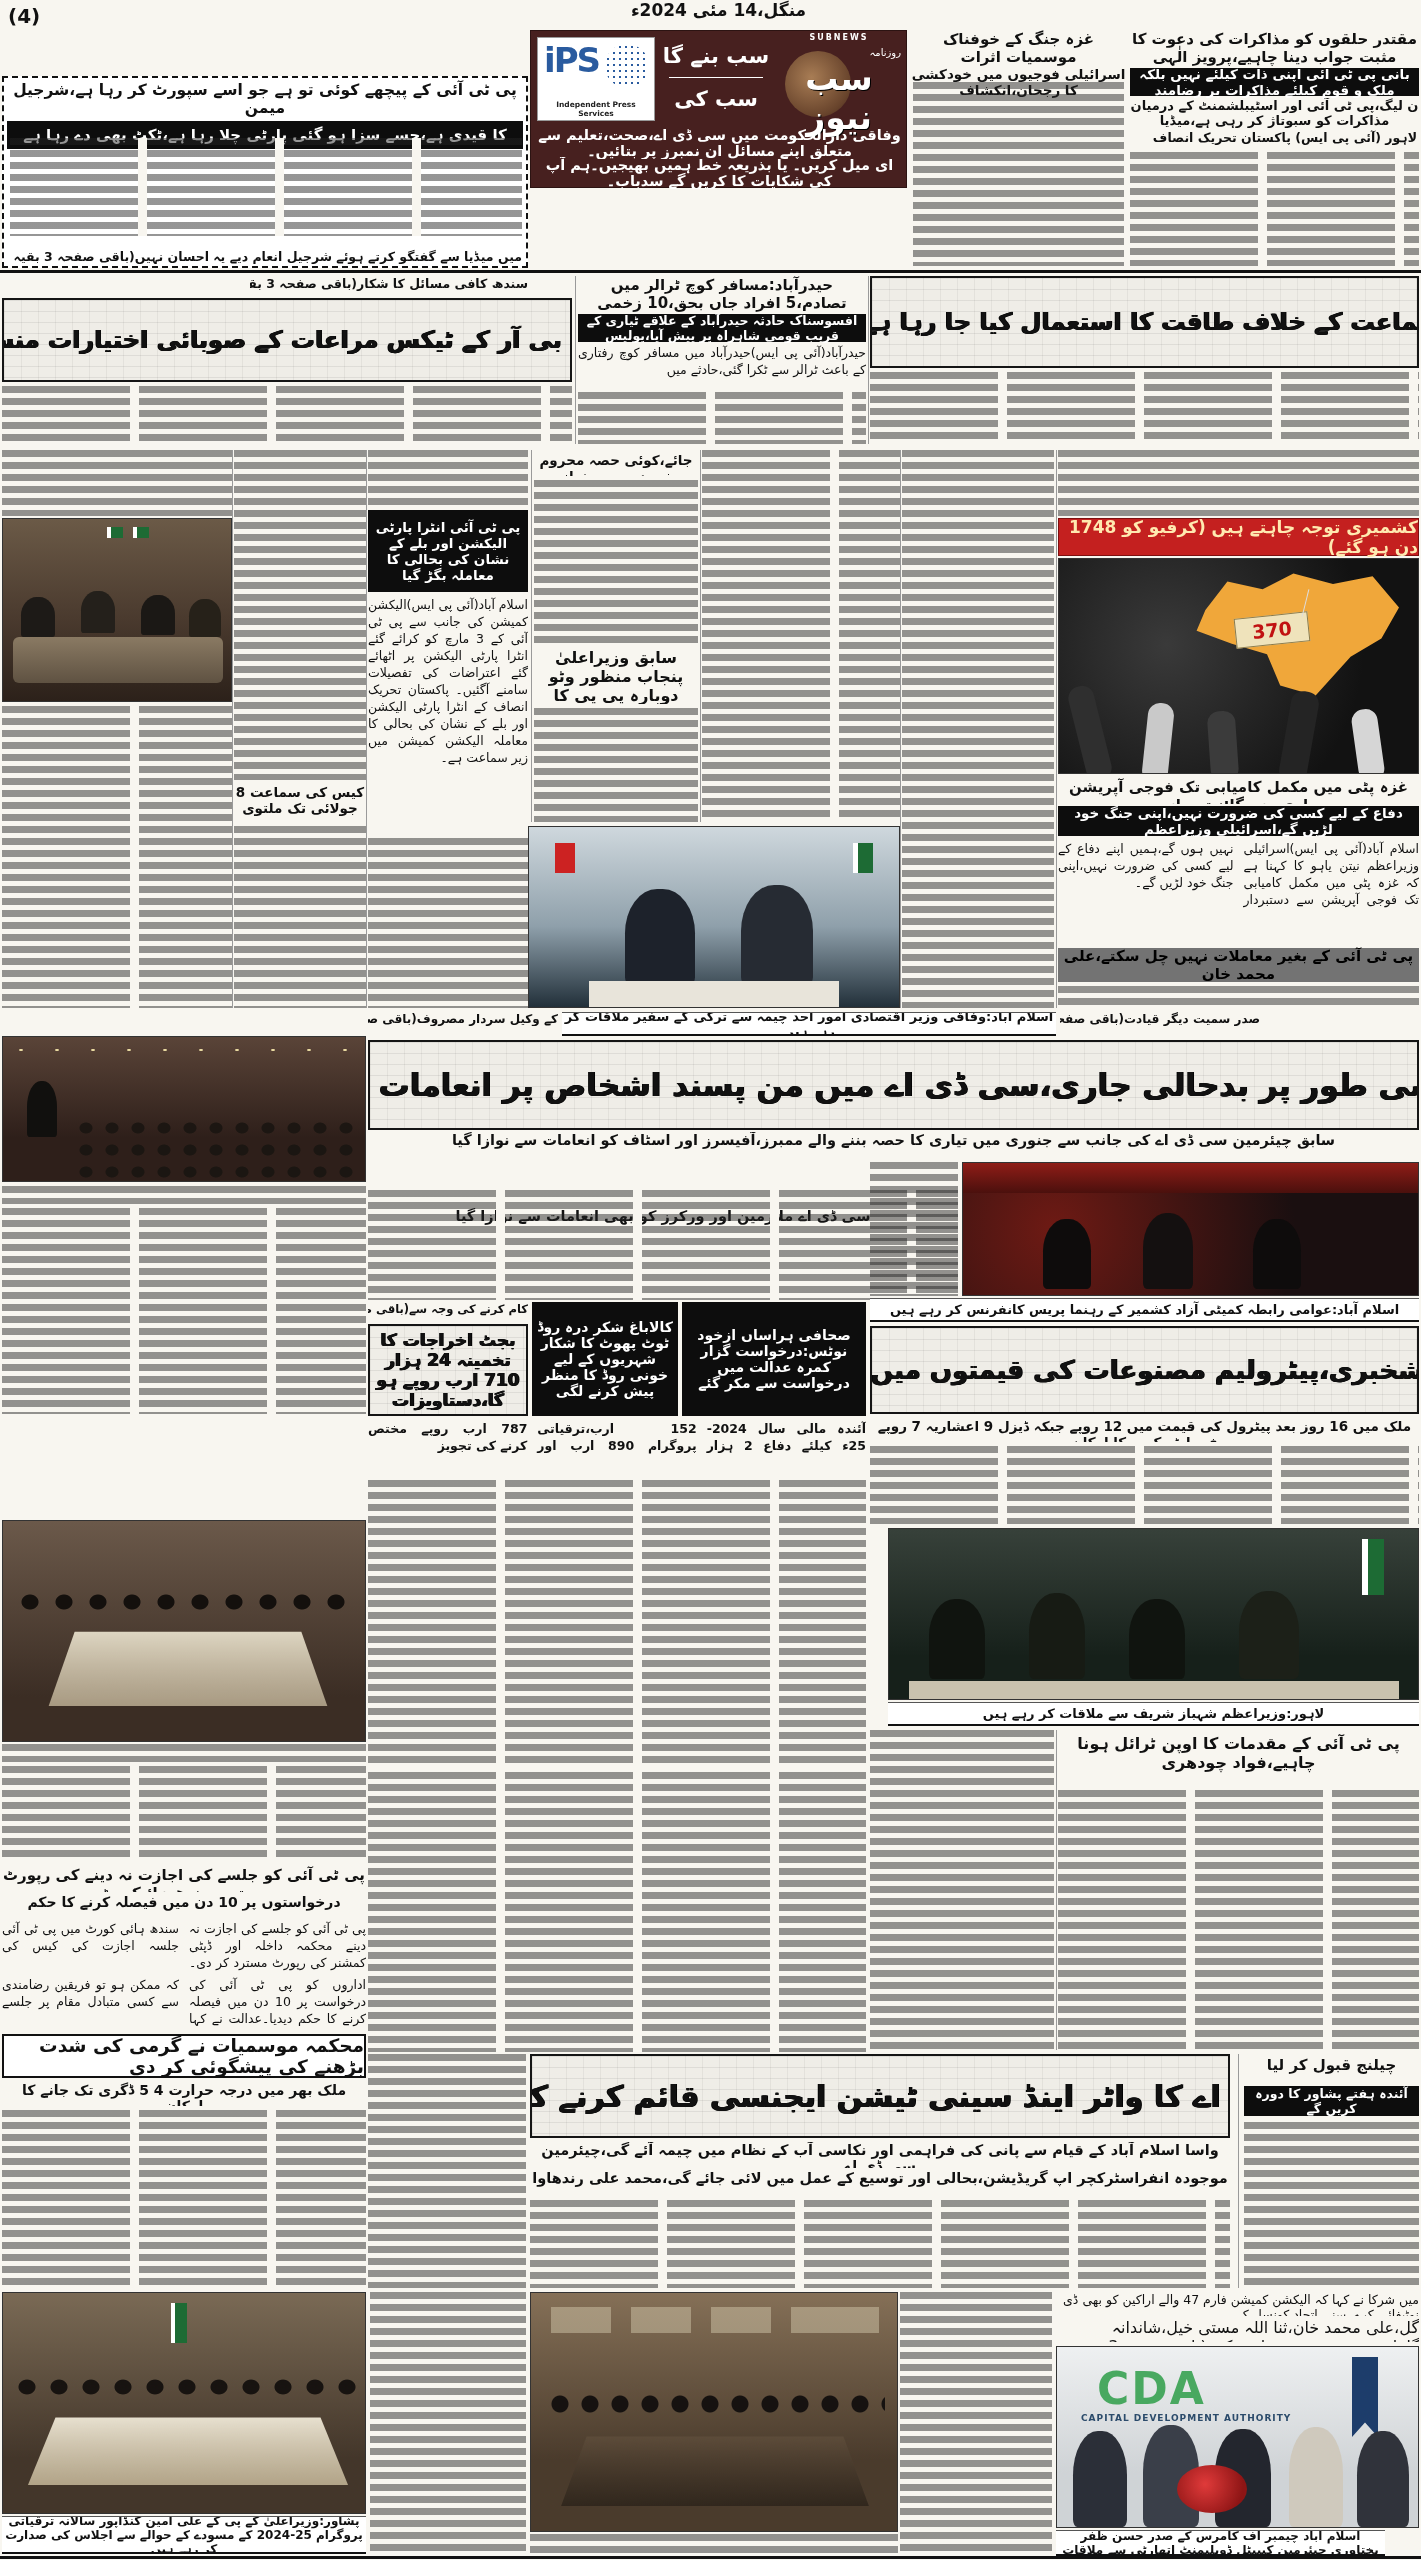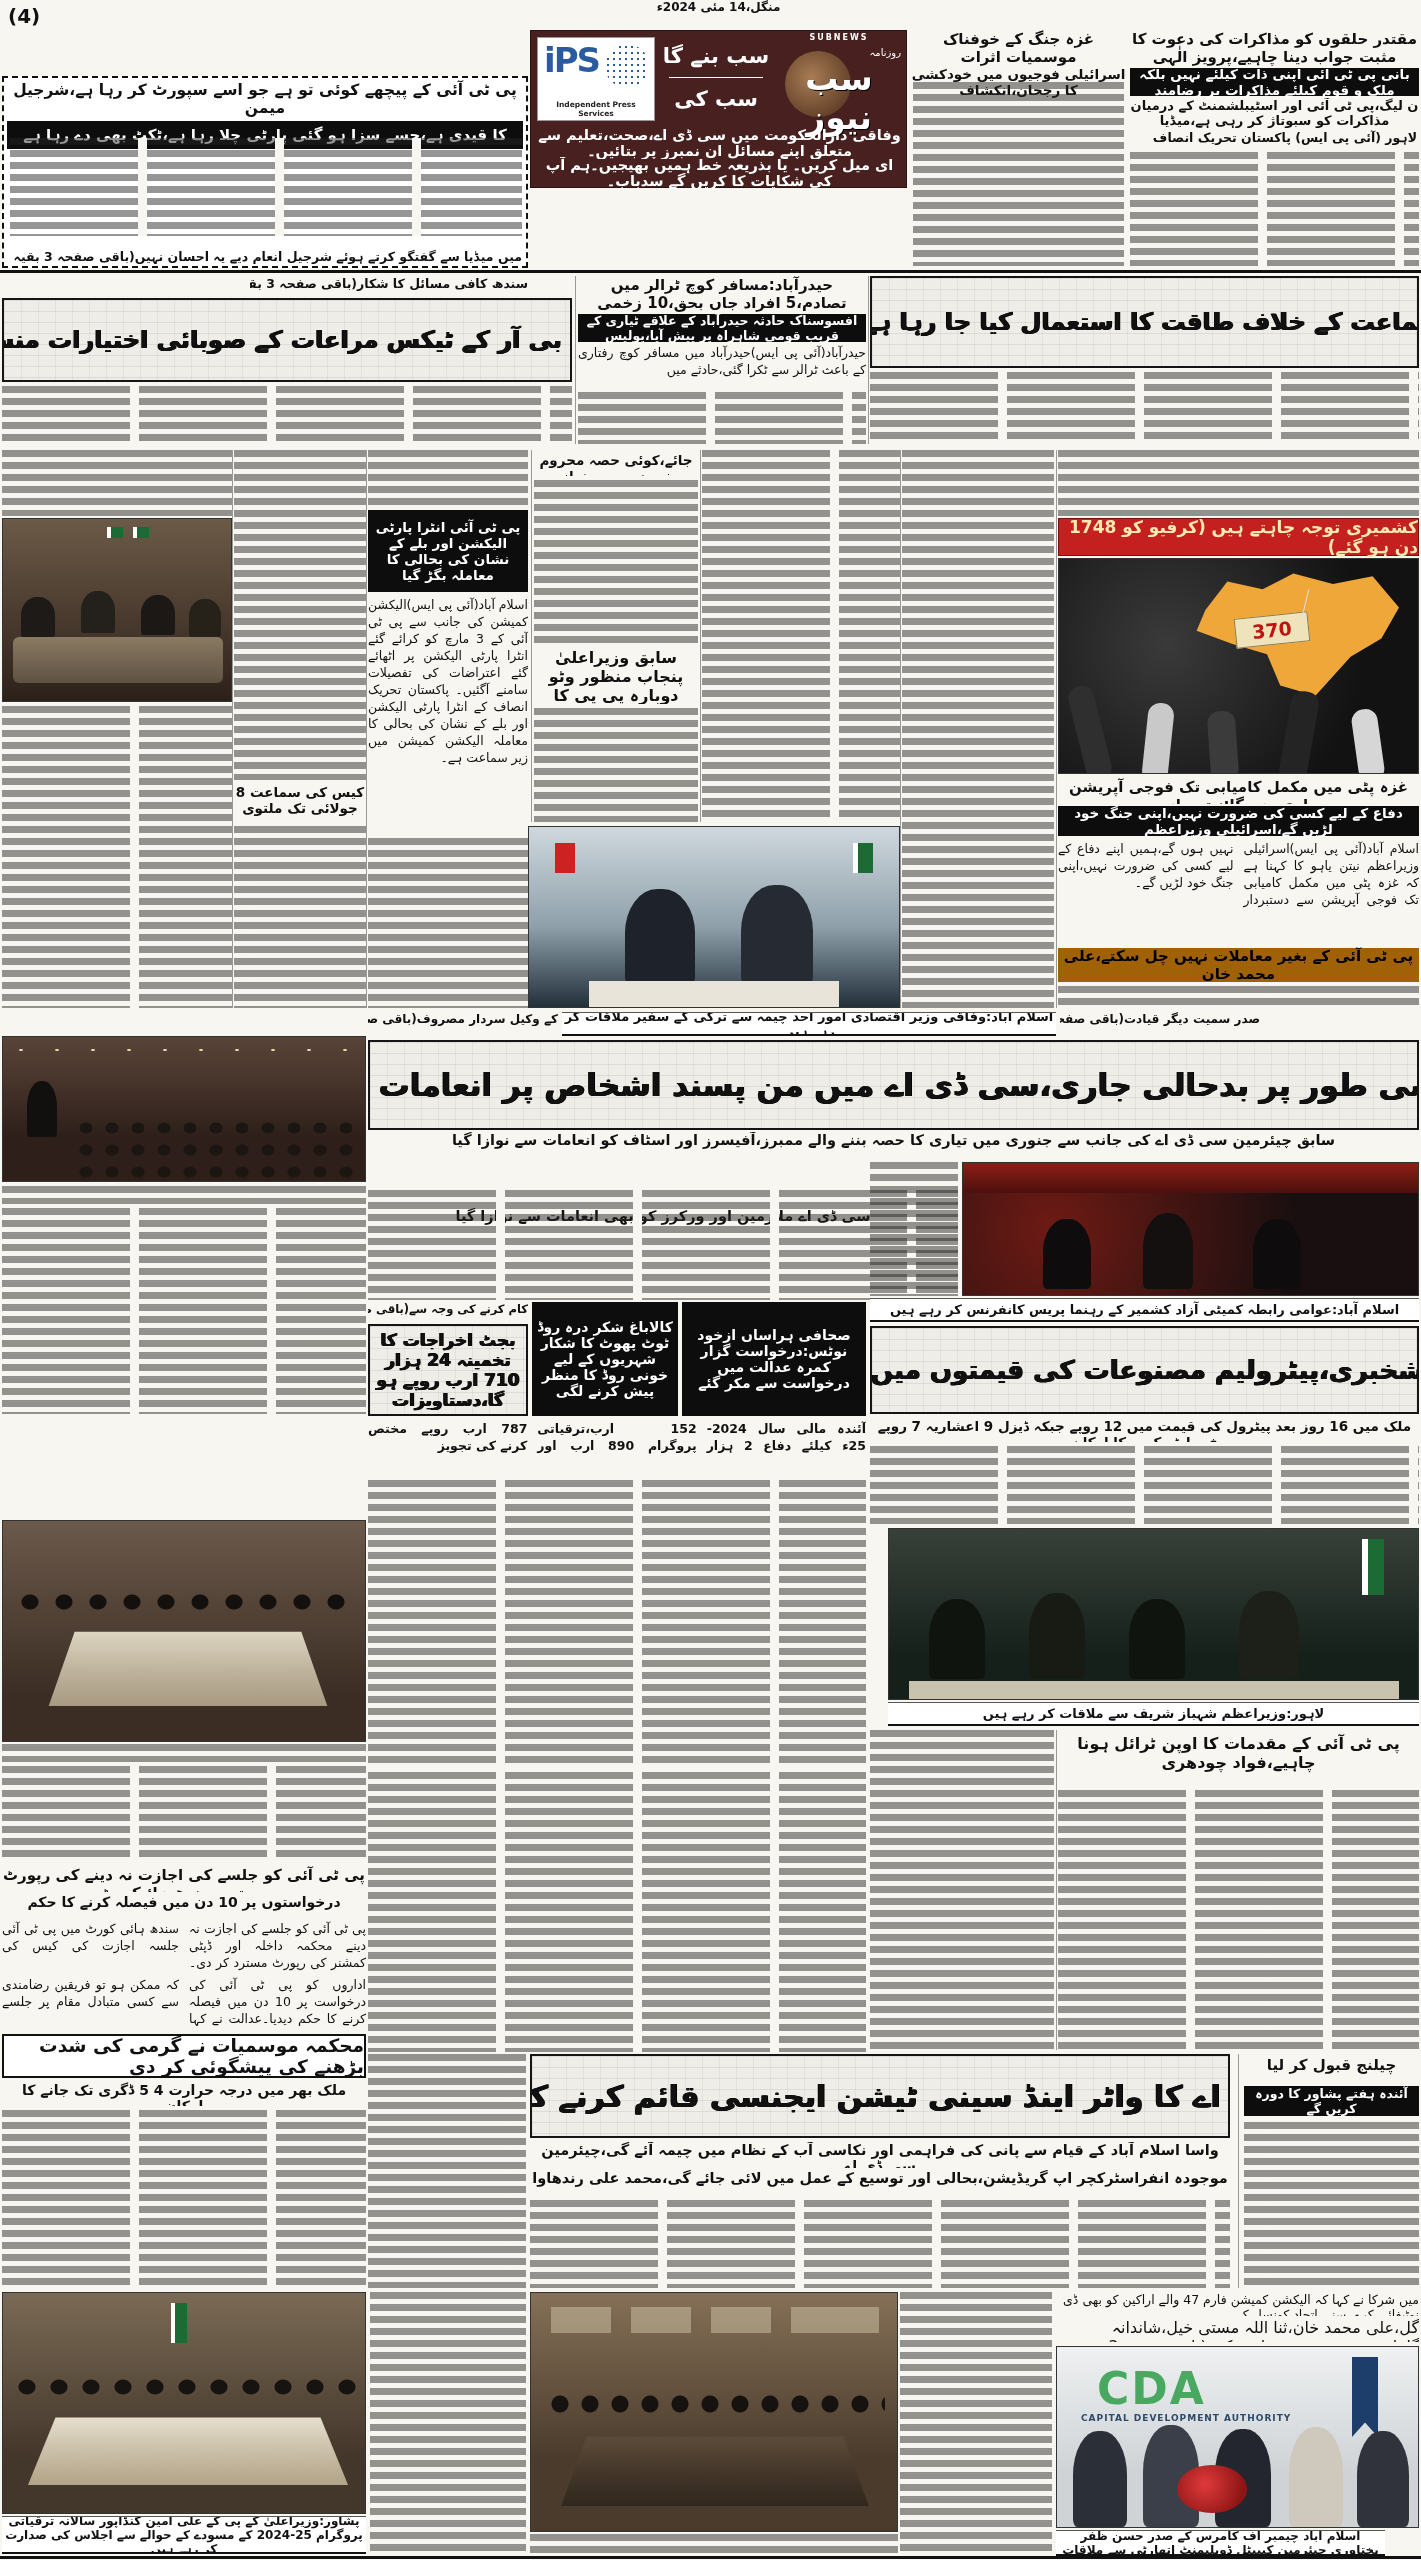--- a/index.html
+++ b/index.html
@@ -5,21 +5,21 @@
   html,body{margin:0;padding:0;background:#8a8a8a;}
   #page{position:relative;width:1421px;height:2560px;background:#f8f6f0;color:#111;
         font-family:"DejaVu Sans",sans-serif;overflow:hidden;}
   .abs{position:absolute;box-sizing:border-box;}
   .rtl{direction:rtl;}
   .b{font-weight:bold;}
   .ctr{text-align:center;}
   .fx{display:flex;align-items:center;justify-content:center;}
   .rev{background:#0d0d0d;color:#fff;font-weight:bold;text-align:center;direction:rtl;
        display:flex;align-items:center;justify-content:center;padding:1px 4px;}
-  .grayb{background:#a16207;color:#000;font-weight:bold;text-align:center;direction:rtl;
+  .grayb{background:#737373;color:#000;font-weight:bold;text-align:center;direction:rtl;
        display:flex;align-items:center;justify-content:center;}
   .brick{border:2px solid #151515;background:#efede7;
        background-image:
          repeating-linear-gradient(to bottom, rgba(0,0,0,.07) 0 1px, transparent 1px 11px),
          repeating-linear-gradient(to right, rgba(0,0,0,.05) 0 1px, transparent 1px 17px);
        font-weight:bold;direction:rtl;display:flex;align-items:center;justify-content:center;
        text-shadow:.7px 0 0 #000,-.7px 0 0 #000;white-space:nowrap;overflow:hidden;}
   .sim{background-image:
          repeating-linear-gradient(to right, transparent 0 128px, #f8f6f0 128px 137px),
          repeating-linear-gradient(to bottom, rgba(35,35,35,.48) 0 7px, transparent 7px 12px);}
@@ -44,21 +44,21 @@
   <div class="abs b" style="left:8px;top:4px;width:70px;height:26px;font-size:20px;">(4)</div>
 
   <div class="abs" style="left:2px;top:76px;width:526px;height:192px;border:2px dashed #111;background:#fff;">
     <div class="hd" style="font-size:15.5px;padding:3px 4px;">پی ٹی آئی کے پیچھے کوئی تو ہے جو اسے سپورٹ کر رہا ہے،شرجیل میمن</div>
     <div class="rev" style="height:26px;font-size:15px;margin:1px 3px;">کا قیدی ہے،جسے سزا ہو گئی پارٹی چلا رہا ہے،ٹکٹ بھی دے رہا ہے</div>
     <div class="sim" style="position:absolute;left:6px;top:60px;width:512px;height:98px;"></div>
     <div class="note ctr" style="position:absolute;left:6px;bottom:2px;width:512px;font-size:12.5px;">میں میڈیا سے گفتگو کرتے ہوئے شرجیل انعام دیے یہ احسان نہیں(باقی صفحہ 3 بقیہ نمبر 59)</div>
   </div>
 
   <div class="abs" style="left:530px;top:0;width:377px;height:268px;">
-    <div class="hd" style="font-size:12px;height:28px;">منگل،14 مئی 2024ء</div>
+    <div class="hd" style="font-size:17px;height:28px;">منگل،14 مئی 2024ء</div>
     <div class="abs" style="left:0;top:30px;width:377px;height:158px;background:#47201f;border:1px solid #2c1312;">
       <div class="abs" style="left:6px;top:6px;width:118px;height:84px;background:#fff;border:1px solid #999;">
         <div class="abs b" style="left:6px;top:2px;font-size:34px;color:#2a5b9f;letter-spacing:-2px;">iPS</div>
         <div class="abs" style="right:5px;top:6px;width:44px;height:44px;border-radius:50%;background-image:radial-gradient(#2a5b9f 1.4px, transparent 1.5px);background-size:6px 6px;"></div>
         <div class="abs b" style="left:0;bottom:2px;width:100%;font-size:7.5px;text-align:center;color:#222;">Independent Press Services</div>
       </div>
       <div class="abs" style="left:130px;top:4px;width:110px;height:88px;color:#fff;">
         <div class="hd" style="font-size:21px;height:42px;line-height:42px;">سب بنے گا</div>
         <div style="height:1px;background:#fff;margin:0 8px;"></div>
         <div class="hd" style="font-size:21px;height:42px;line-height:42px;">سب کی آواز</div>

